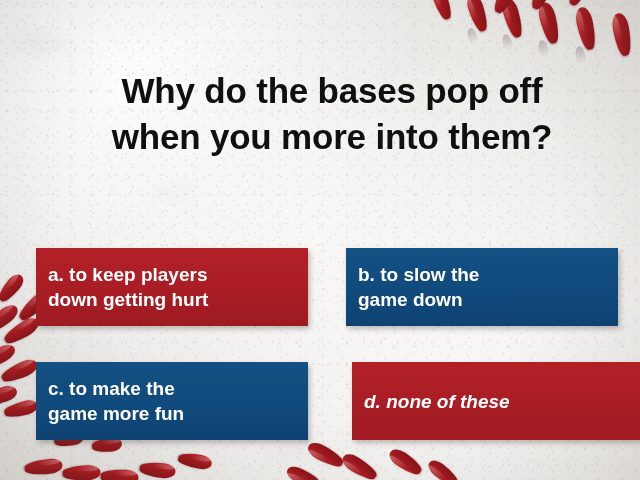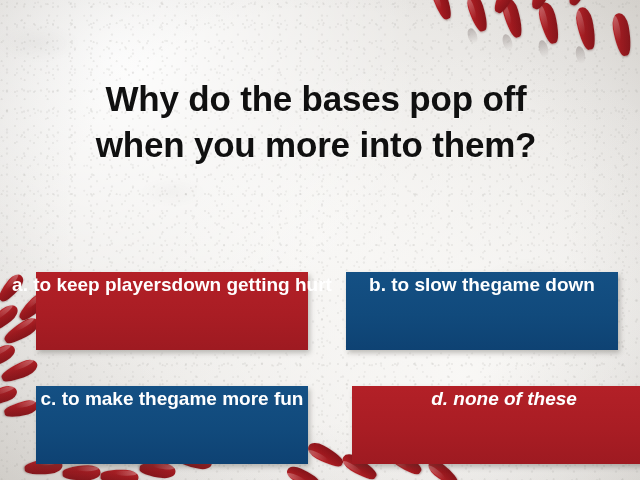--- a/index.html
+++ b/index.html
@@ -85,48 +85,46 @@
   }
   .stitch-tail {
     position: absolute;
     background: linear-gradient(180deg, rgba(150,140,138,0.55), rgba(200,195,192,0));
     border-radius: 50%;
   }
 
   
   #title {
     position: absolute;
-    left: 24px;
+    left: 40px;
     top: 68px;
     width: 584px;
     text-align: center;
     color: #101010;
     font-weight: bold;
     font-size: 35px;
     line-height: 46px;
     letter-spacing: -0.2px;
     text-shadow: 0 1px 0 rgba(255,255,255,0.55);
-    margin-top: 8px;
   }
   #title .line { display: block; white-space: nowrap; }
 
   
   .answer {
     position: absolute;
     box-sizing: border-box;
     display: flex;
-    flex-direction: row;
+    flex-direction: column;
     justify-content: center;
     padding: 0 12px;
     color: #ffffff;
     font-weight: bold;
     font-size: 19px;
     line-height: 25px;
     box-shadow: 2px 3px 5px rgba(60,55,50,0.30);
-    margin-top: 24px;
   }
   .answer .line { display: block; white-space: nowrap; }
   .answer.red  { background: linear-gradient(180deg, #b32027 0%, #a91d24 55%, #9e1a21 100%); }
   .answer.blue { background: linear-gradient(180deg, #145084 0%, #114a7c 55%, #0e4273 100%); }
 
   #answer-a { left: 36px;  top: 248px; width: 272px; height: 78px; }
   #answer-b { left: 346px; top: 248px; width: 272px; height: 78px; }
   #answer-c { left: 36px;  top: 362px; width: 272px; height: 78px; }
   #answer-d { left: 352px; top: 362px; width: 304px; height: 78px; font-style: italic; }
 </style>

